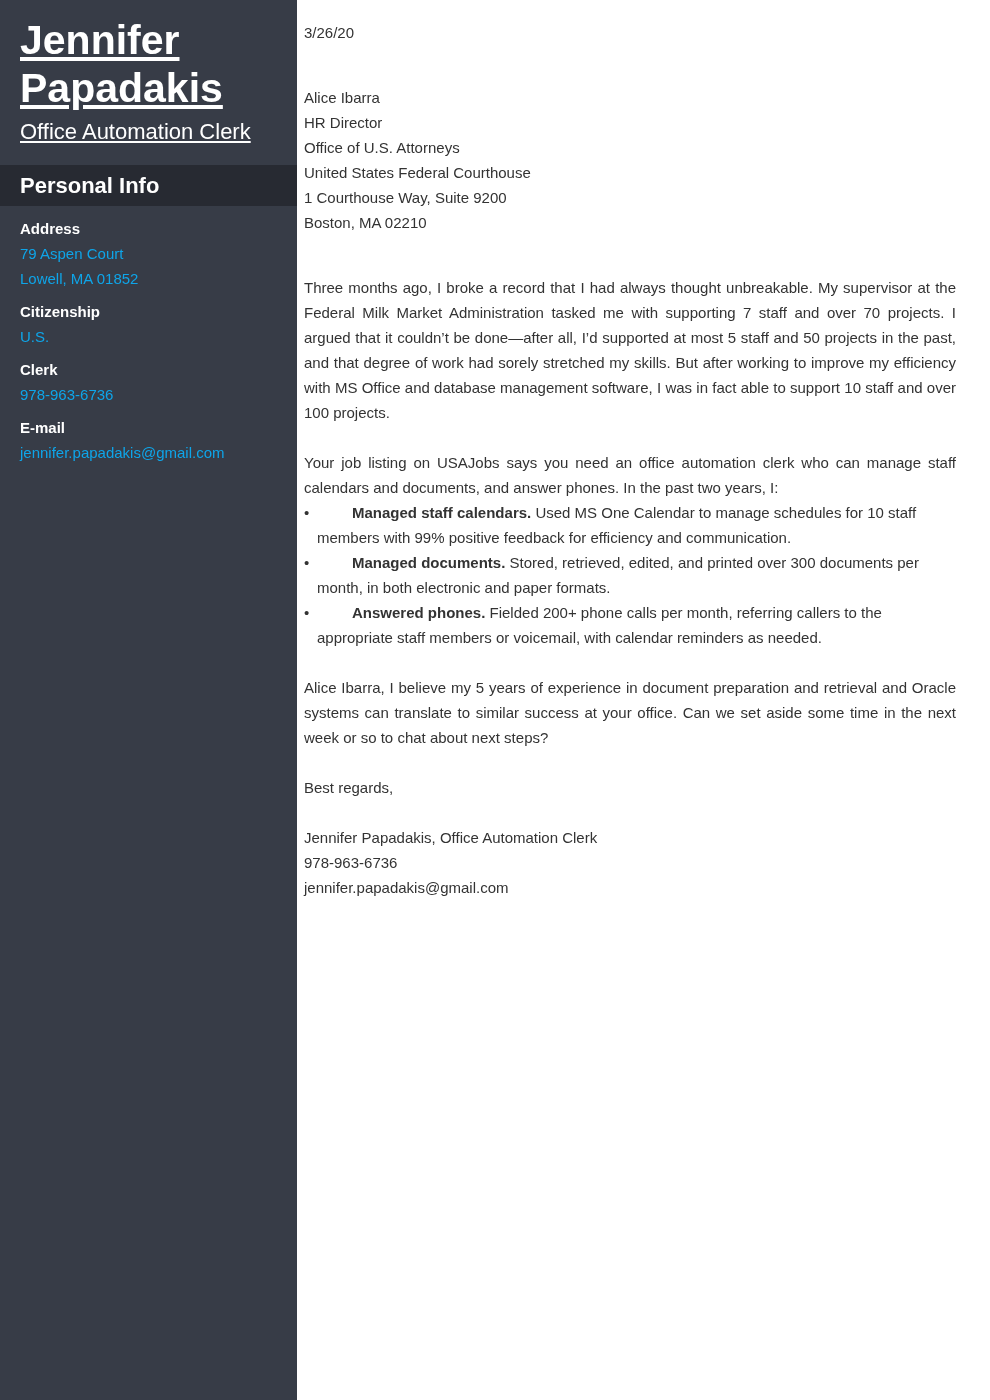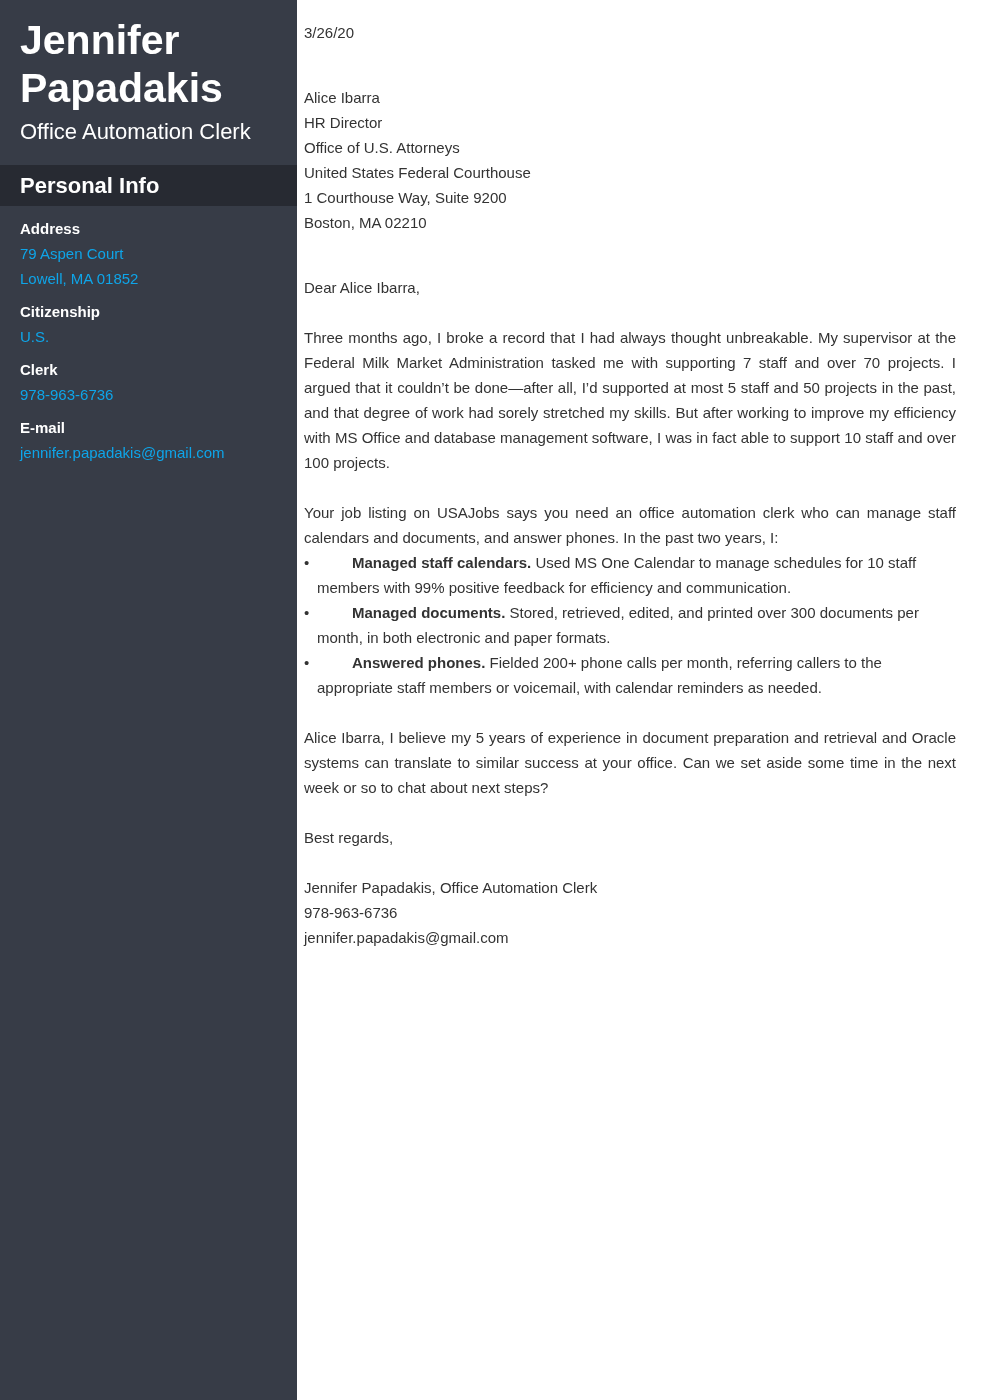--- a/index.html
+++ b/index.html
@@ -2,21 +2,21 @@
 <html><head>
   <meta charset="utf-8">
   <style>
     * { box-sizing: border-box; margin: 0; padding: 0; }
     html, body { width: 990px; height: 1400px; background: #ffffff; }
     body { font-family: "Liberation Sans", sans-serif; position: relative; overflow: hidden; }
     .sidebar {
       position: absolute; left: 0; top: 0; width: 297px; height: 1400px;
       background: #373c47; color: #ffffff;
     }
-    .header { padding: 16px 20px 0 20px; height: 165px; }
+    .header { padding: 16px 20px 0 20px; height: 165px; text-decoration: underline; }
     .name {
       font-size: 41px; font-weight: bold; line-height: 48px; color: #ffffff;
     }
     .title {
       font-size: 22px; line-height: 28px; margin-top: 6px; color: #ffffff;
     }
     .section-bar {
       background: #272a32; height: 41px; padding: 0 20px;
       display: flex; align-items: center;
     }
@@ -81,21 +81,20 @@
 
   <div class="recipient">
     <div>Alice Ibarra</div>
     <div>HR Director</div>
     <div>Office of U.S. Attorneys</div>
     <div>United States Federal Courthouse</div>
     <div>1 Courthouse Way, Suite 9200</div>
     <div>Boston, MA 02210</div>
   </div>
 
-  <div class="salutation">Dear Alice Ibarra,</div>
 
   <p class="para">Three months ago, I broke a record that I had always thought unbreakable. My supervisor at the Federal Milk Market Administration tasked me with supporting 7 staff and over 70 projects. I argued that it couldn’t be done—after all, I’d supported at most 5 staff and 50 projects in the past, and that degree of work had sorely stretched my skills. But after working to improve my efficiency with MS Office and database management software, I was in fact able to support 10 staff and over 100 projects.</p>
 
   <p class="para no-gap">Your job listing on USAJobs says you need an office automation clerk who can manage staff calendars and documents, and answer phones. In the past two years, I:</p>
 
   <ul class="bullets">
     <li>
       <span class="dot">•</span>
       <span class="bold">Managed staff calendars.</span><span> Used MS One Calendar to manage schedules for 10 staff members with 99% positive feedback for efficiency and communication.</span>
     </li>

